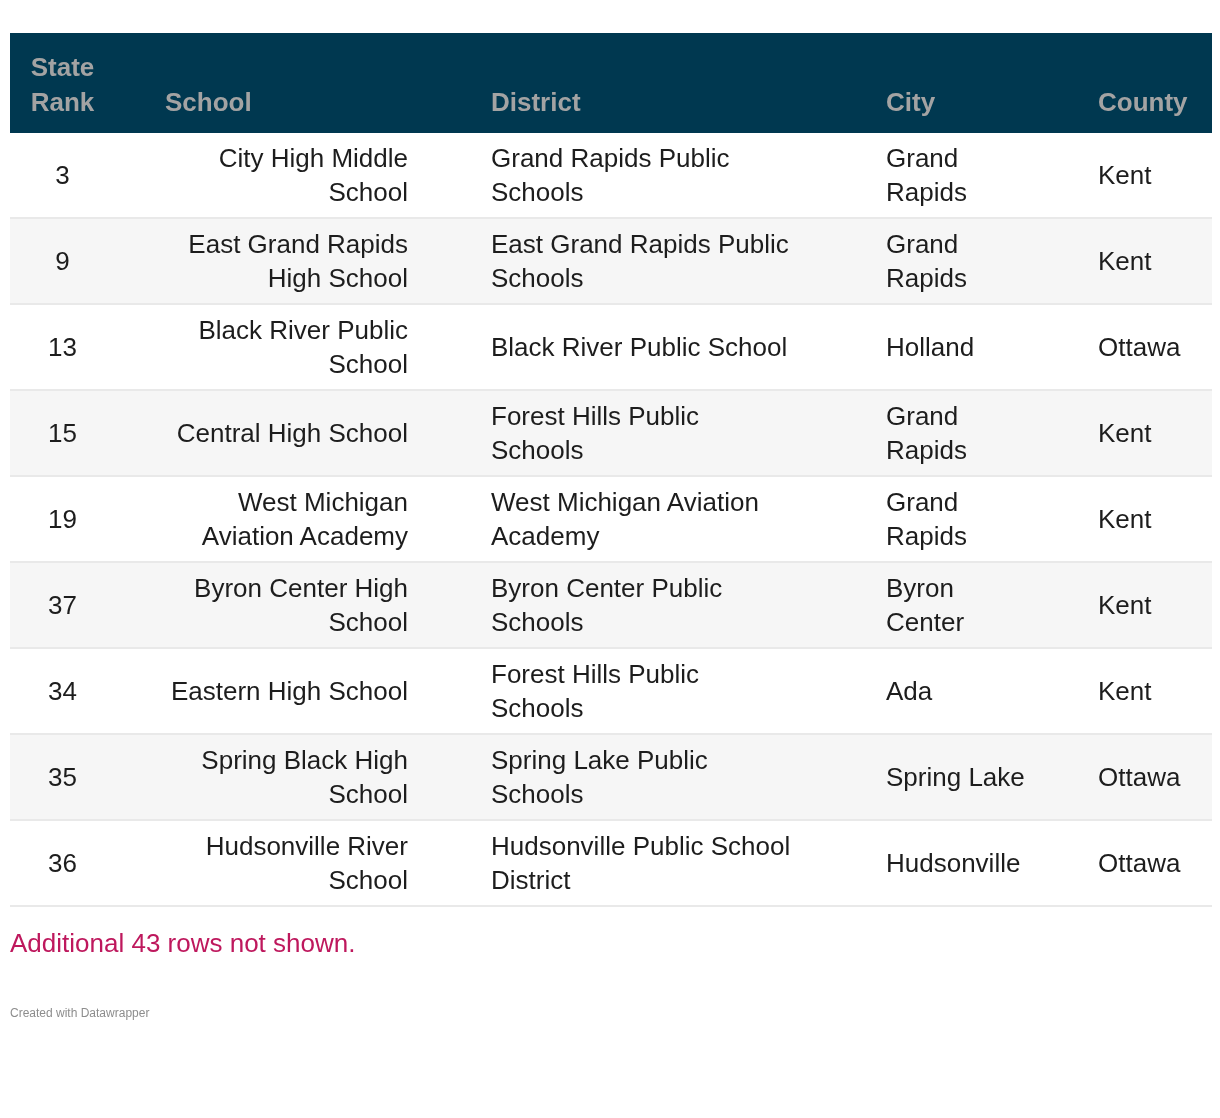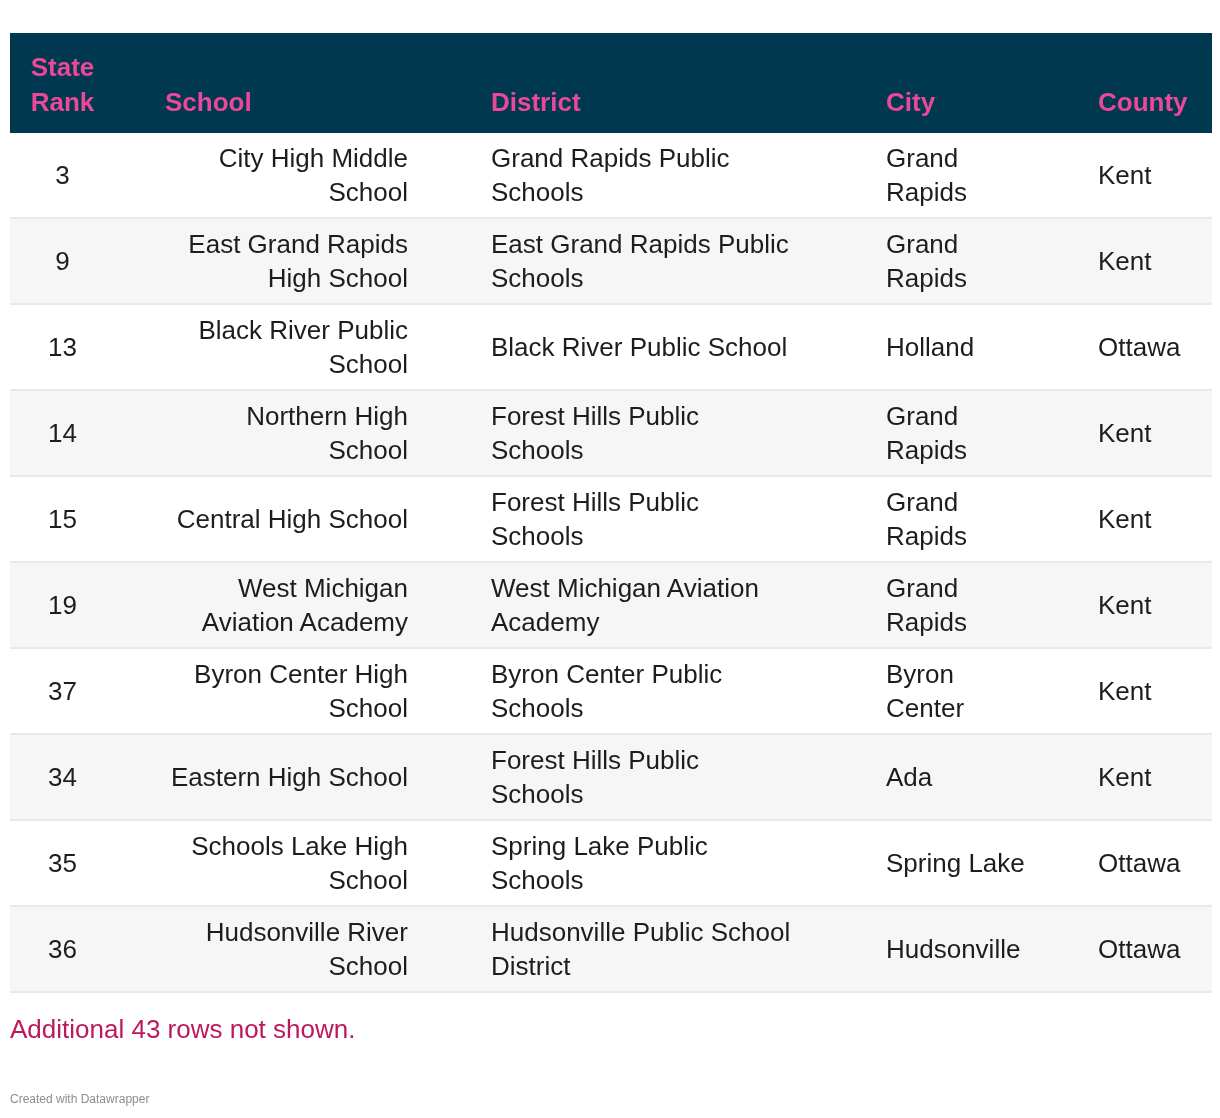--- a/index.html
+++ b/index.html
@@ -23,21 +23,21 @@
     width: 1202px;
   }
   col.c-rank     { width: 105px; }
   col.c-school   { width: 376px; }
   col.c-district { width: 395px; }
   col.c-city     { width: 212px; }
   col.c-county   { width: 114px; }
 
   thead th {
     background: #003850;
-    color: #ec4899;
+    color: #a3a3a3;
     font-weight: bold;
     font-size: 26px;
     line-height: 35px;
     text-align: left;
     vertical-align: bottom;
     height: 100px;
     padding: 0 0 13px 0;
   }
   th.h-rank   { text-align: center; padding-left: 4px; padding-right: 4px; }
   th.h-school { padding-left: 50px; }
@@ -111,27 +111,20 @@
           <td class="c-county">Kent</td>
         </tr>
         <tr>
           <td class="c-rank">13</td>
           <td class="c-school">Black River Public School</td>
           <td class="c-district">Black River Public School</td>
           <td class="c-city">Holland</td>
           <td class="c-county">Ottawa</td>
         </tr>
         <tr>
-          <td class="c-rank">14</td>
-          <td class="c-school">Northern High School</td>
-          <td class="c-district">Forest Hills Public Schools</td>
-          <td class="c-city">Grand Rapids</td>
-          <td class="c-county">Kent</td>
-        </tr>
-        <tr>
           <td class="c-rank">15</td>
           <td class="c-school">Central High School</td>
           <td class="c-district">Forest Hills Public Schools</td>
           <td class="c-city">Grand Rapids</td>
           <td class="c-county">Kent</td>
         </tr>
         <tr>
           <td class="c-rank">19</td>
           <td class="c-school">West Michigan Aviation Academy</td>
           <td class="c-district">West Michigan Aviation Academy</td>
@@ -147,21 +140,21 @@
         </tr>
         <tr>
           <td class="c-rank">34</td>
           <td class="c-school">Eastern High School</td>
           <td class="c-district">Forest Hills Public Schools</td>
           <td class="c-city">Ada</td>
           <td class="c-county">Kent</td>
         </tr>
         <tr>
           <td class="c-rank">35</td>
-          <td class="c-school">Schools Lake High School</td>
+          <td class="c-school">Spring Black High School</td>
           <td class="c-district">Spring Lake Public Schools</td>
           <td class="c-city">Spring Lake</td>
           <td class="c-county">Ottawa</td>
         </tr>
         <tr>
           <td class="c-rank">36</td>
           <td class="c-school">Hudsonville River School</td>
           <td class="c-district">Hudsonville Public School District</td>
           <td class="c-city">Hudsonville</td>
           <td class="c-county">Ottawa</td>

